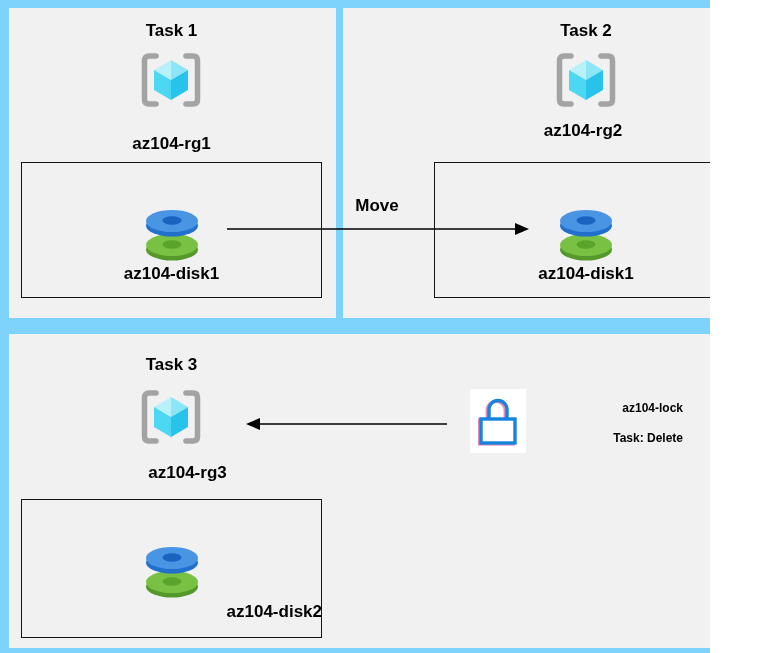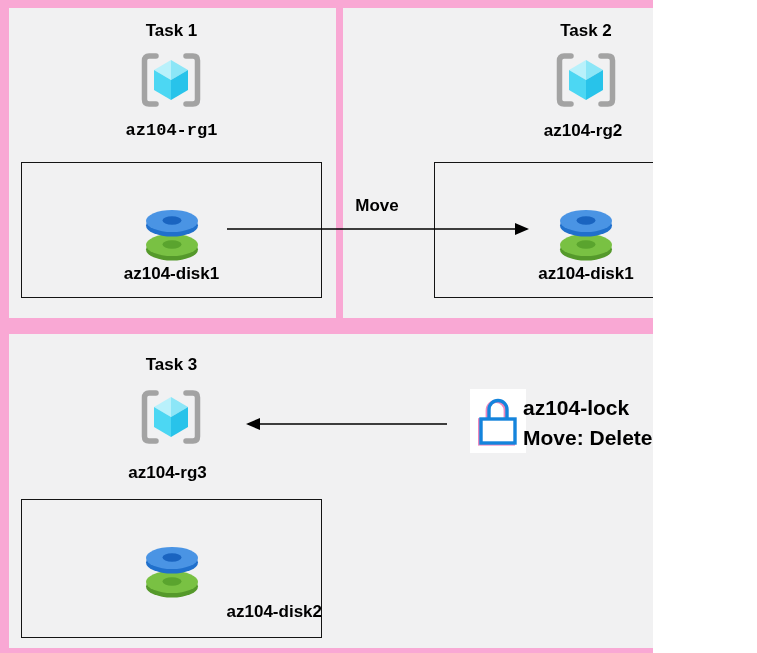--- a/index.html
+++ b/index.html
@@ -1,60 +1,60 @@
 <!DOCTYPE html>
 <html><head>
 <meta charset="utf-8">
 <style>
   html,body{margin:0;padding:0;background:#ffffff;}
   .stage{
-    position:relative;width:653px;height:653px;background:#f9a8d4;
+    position:relative;width:710px;height:653px;background:#7dd3fc;
     font-family:"Liberation Sans",sans-serif;color:#000;overflow:hidden;
   }
   .panel{position:absolute;background:#f1f1f2;}
   #panel1{left:9px;top:8px;width:327px;height:310px;}
   #panel2{left:343px;top:8px;width:410px;height:310px;}
   #panel3{left:9px;top:334px;width:744px;height:314px;}
 
   .label{position:absolute;font-weight:bold;font-size:17px;line-height:20px;
          text-align:center;white-space:nowrap;}
   .disk-box{position:absolute;border:1.5px solid #141414;box-sizing:border-box;}
   .icon{position:absolute;}
 
   
   #panel1 .title   {left:12px;top:13px;width:301px;}
   #panel1 .rg-icon {left:131px;top:44px;}
-  #panel1 .rg-name {left:12px;top:113px;width:301px;font-family:Liberation Mono, monospace;}
+  #panel1 .rg-name {left:12px;top:126px;width:301px;}
   #panel1 .disk-box{left:12px;top:154px;width:301px;height:136px;}
   #panel1 .disk-icon{left:130px;top:195px;}
   #panel1 .disk-name{left:12px;top:256px;width:301px;}
 
   
   #panel2 .title   {left:93px;top:13px;width:300px;}
   #panel2 .rg-icon {left:212px;top:44px;}
   #panel2 .rg-name {left:90px;top:113px;width:300px;}
   #panel2 .disk-box{left:91px;top:154px;width:304px;height:136px;}
   #panel2 .disk-icon{left:210px;top:195px;}
   #panel2 .disk-name{left:93px;top:256px;width:300px;}
 
   
   #panel3 .title   {left:12px;top:21px;width:301px;}
   #panel3 .rg-icon {left:131px;top:55px;}
-  #panel3 .rg-name {left:8px;top:129px;width:301px;}
+  #panel3 .rg-name {left:28px;top:129px;width:301px;}
   #panel3 .disk-box{left:12px;top:165px;width:301px;height:139px;}
   #panel3 .disk-icon{left:130px;top:206px;}
   #panel3 .disk-name{left:12px;top:268px;width:301px;text-align:right;}
 
   .lock-tile{
     position:absolute;left:461px;top:55px;width:56px;height:64px;background:#ffffff;
     display:flex;align-items:center;justify-content:center;
   }
   .lock-caption{
     position:absolute;left:514px;top:59px;width:160px;
-    font-weight:bold;font-size:21px;line-height:30px;text-align:left;white-space:nowrap;
+    font-weight:bold;font-size:12px;line-height:30px;text-align:right;white-space:nowrap;
   }
   .move-lbl{position:absolute;left:302px;top:196px;width:150px;}
   .overlay{position:absolute;left:0;top:0;width:757px;height:653px;pointer-events:none;}
   .lock-svg{filter:none;}
 </style>
 </head>
 <body>
 
 <div class="stage">
 
@@ -155,21 +155,21 @@
         <g fill="none" stroke="#e85fa8" stroke-width="3.4" opacity="0.75" transform="translate(-1.7,0.9)">
           <path d="M11 23 V13.5 a9 9 0 0 1 18 0 V23"></path>
           <rect x="3" y="23" width="34" height="24"></rect>
         </g>
         <path d="M11 23 V13.5 a9 9 0 0 1 18 0 V23" fill="none" stroke="#1484dc" stroke-width="3.4"></path>
         <rect x="3" y="23" width="34" height="24" fill="#ffffff" stroke="#1484dc" stroke-width="3.4"></rect>
       </svg>
     </div>
     <div class="lock-caption">
       <div>az104-lock</div>
-      <div>Move: Delete</div>
+      <div>Task: Delete</div>
     </div>
   </section>
 
   <svg class="overlay">
     <defs>
       <marker id="ah" markerUnits="userSpaceOnUse" markerWidth="14" markerHeight="12" refX="12" refY="6" orient="auto">
         <path d="M0 0 L14 6 L0 12 Z" fill="#000000"></path>
       </marker>
     </defs>
     <line x1="227" y1="229" x2="527" y2="229" stroke="#000000" stroke-width="1.7" marker-end="url(#ah)"></line>

